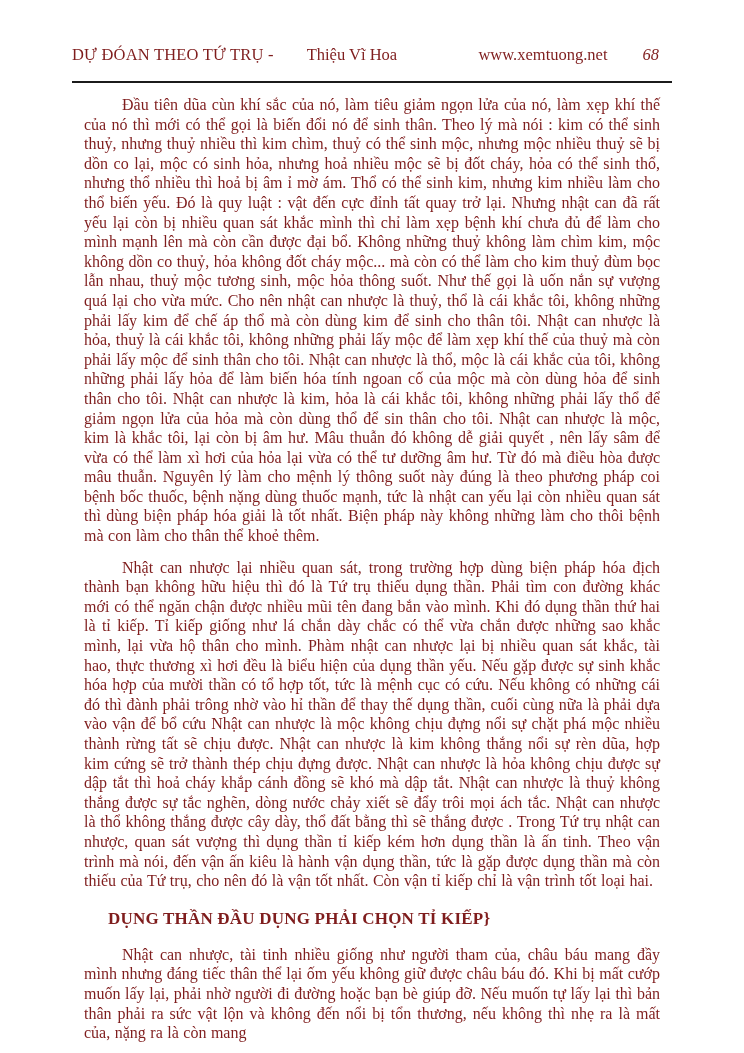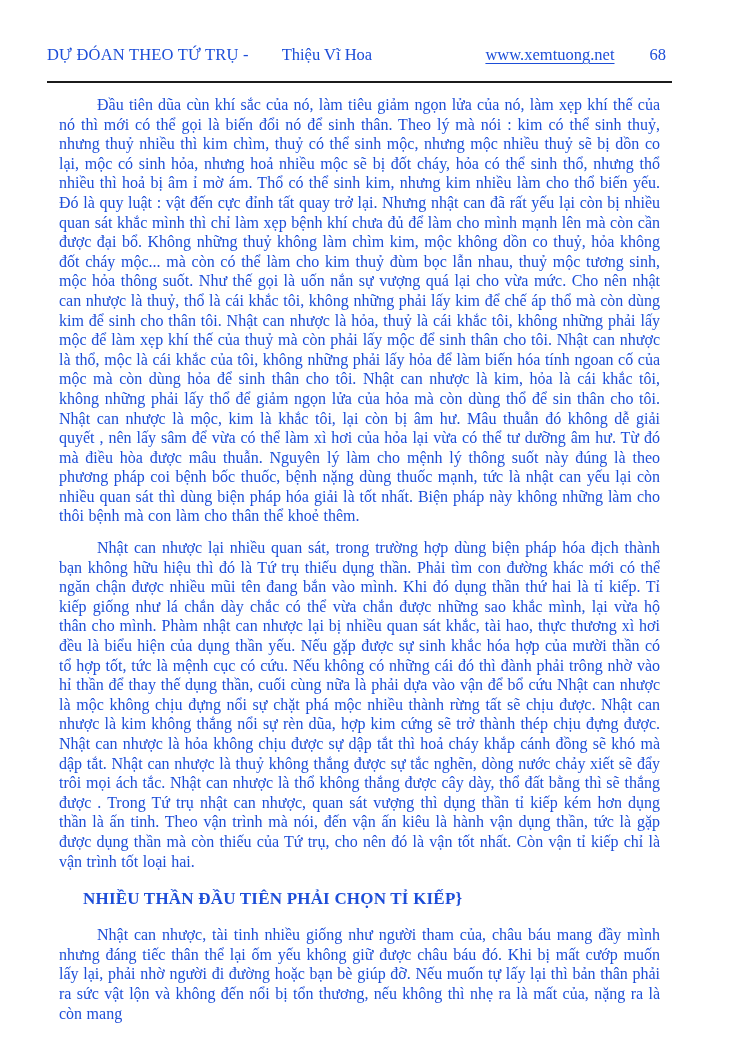--- a/index.html
+++ b/index.html
@@ -5,43 +5,42 @@
   html, body {
     margin: 0;
     padding: 0;
     background: #ffffff;
   }
   .page {
     position: relative;
     width: 744px;
     height: 1053px;
     background: #ffffff;
-    color: #1d4ed8;
+    color: #7f1d1d;
     font-family: "Liberation Serif", "DejaVu Serif", serif;
     box-sizing: border-box;
-    padding: 44px 72px 0 47px;
+    padding: 44px 72px 0 72px;
     overflow: hidden;
   }
   .page-header {
     display: flex;
     align-items: baseline;
     font-size: 16.5px;
     line-height: 22px;
     white-space: nowrap;
   }
   .book-title { letter-spacing: 0.2px; }
   .author { margin-left: 33px; text-align: right; }
   .website {
     margin-left: auto;
     margin-right: 35px;
-    text-decoration: underline;
     text-underline-offset: 3px;
     cursor: pointer;
   }
-  .page-num { margin-right: 6px; }
+  .page-num { margin-right: 13px; font-style: italic; }
   .header-rule {
     height: 2px;
     background: #1b1b1b;
     margin: 15px 0 6px 0;
   }
   .body-text p {
     margin: 12px;
     text-align: justify;
     text-indent: 38px;
     font-size: 16px;
@@ -72,20 +71,20 @@
 
   <div class="header-rule"></div>
 
   <main class="body-text">
 
     <p>Đầu tiên dũa cùn khí sắc của nó, làm tiêu giảm ngọn lửa của nó, làm xẹp khí thế của nó thì mới có thể gọi là biến đổi nó để sinh thân. Theo lý mà nói : kim có thể sinh thuỷ, nhưng thuỷ nhiều thì kim chìm, thuỷ có thể sinh mộc, nhưng mộc nhiều thuỷ sẽ bị dồn co lại, mộc có sinh hỏa, nhưng hoả nhiều mộc sẽ bị đốt cháy, hỏa có thể sinh thổ, nhưng thổ nhiều thì hoả bị âm ỉ mờ ám. Thổ có thể sinh kim, nhưng kim nhiều làm cho thổ biến yếu. Đó là quy luật : vật đến cực đỉnh tất quay trở lại. Nhưng nhật can đã rất yếu lại còn bị nhiều quan sát khắc mình thì chỉ làm xẹp bệnh khí chưa đủ để làm cho mình mạnh lên mà còn cần được đại bổ. Không những thuỷ không làm chìm kim, mộc không dồn co thuỷ, hỏa không đốt cháy mộc... mà còn có thể làm cho kim thuỷ đùm bọc lẫn nhau, thuỷ mộc tương sinh, mộc hỏa thông suốt. Như thế gọi là uốn nắn sự vượng quá lại cho vừa mức. Cho nên nhật can nhược là thuỷ, thổ là cái khắc tôi, không những phải lấy kim để chế áp thổ mà còn dùng kim để sinh cho thân tôi. Nhật can nhược là hỏa, thuỷ là cái khắc tôi, không những phải lấy mộc để làm xẹp khí thế của thuỷ mà còn phải lấy mộc để sinh thân cho tôi. Nhật can nhược là thổ, mộc là cái khắc của tôi, không những phải lấy hỏa để làm biến hóa tính ngoan cố của mộc mà còn dùng hỏa để sinh thân cho tôi. Nhật can nhược là kim, hỏa là cái khắc tôi, không những phải lấy thổ để giảm ngọn lửa của hỏa mà còn dùng thổ để sin thân cho tôi. Nhật can nhược là mộc, kim là khắc tôi, lại còn bị âm hư. Mâu thuẫn đó không dễ giải quyết , nên lấy sâm để vừa có thể làm xì hơi của hỏa lại vừa có thể tư dưỡng âm hư. Từ đó mà điều hòa được mâu thuẫn. Nguyên lý làm cho mệnh lý thông suốt này đúng là theo phương pháp coi bệnh bốc thuốc, bệnh nặng dùng thuốc mạnh, tức là nhật can yếu lại còn nhiều quan sát thì dùng biện pháp hóa giải là tốt nhất. Biện pháp này không những làm cho thôi bệnh mà con làm cho thân thể khoẻ thêm.</p>
 
     <p>Nhật can nhược lại nhiều quan sát, trong trường hợp dùng biện pháp hóa địch thành bạn không hữu hiệu thì đó là Tứ trụ thiếu dụng thần. Phải tìm con đường khác mới có thể ngăn chận được nhiều mũi tên đang bắn vào mình. Khi đó dụng thần thứ hai là tỉ kiếp. Tỉ kiếp giống như lá chắn dày chắc có thể vừa chắn được những sao khắc mình, lại vừa hộ thân cho mình. Phàm nhật can nhược lại bị nhiều quan sát khắc, tài hao, thực thương xì hơi đều là biểu hiện của dụng thần yếu. Nếu gặp được sự sinh khắc hóa hợp của mười thần có tổ hợp tốt, tức là mệnh cục có cứu. Nếu không có những cái đó thì đành phải trông nhờ vào hỉ thần để thay thế dụng thần, cuối cùng nữa là phải dựa vào vận để bổ cứu Nhật can nhược là mộc không chịu đựng nổi sự chặt phá mộc nhiều thành rừng tất sẽ chịu được. Nhật can nhược là kim không thắng nổi sự rèn dũa, hợp kim cứng sẽ trở thành thép chịu đựng được. Nhật can nhược là hỏa không chịu được sự dập tắt thì hoả cháy khắp cánh đồng sẽ khó mà dập tắt. Nhật can nhược là thuỷ không thắng được sự tắc nghẽn, dòng nước chảy xiết sẽ đẩy trôi mọi ách tắc. Nhật can nhược là thổ không thắng được cây dày, thổ đất bằng thì sẽ thắng được . Trong Tứ trụ nhật can nhược, quan sát vượng thì dụng thần tỉ kiếp kém hơn dụng thần là ấn tinh. Theo vận trình mà nói, đến vận ấn kiêu là hành vận dụng thần, tức là gặp được dụng thần mà còn thiếu của Tứ trụ, cho nên đó là vận tốt nhất. Còn vận tỉ kiếp chỉ là vận trình tốt loại hai.</p>
 
     <h2 class="section-heading">
-      <span class="h-line">NHIỀU THẦN ĐẦU TIÊN PHẢI CHỌN TỈ KIẾP}</span>
+      <span class="h-line">DỤNG THẦN ĐẦU DỤNG PHẢI CHỌN TỈ KIẾP}</span>
     </h2>
 
     <p>Nhật can nhược, tài tinh nhiều giống như người tham của, châu báu mang đầy mình nhưng đáng tiếc thân thể lại ốm yếu không giữ được châu báu đó. Khi bị mất cướp muốn lấy lại, phải nhờ người đi đường hoặc bạn bè giúp đỡ. Nếu muốn tự lấy lại thì bản thân phải ra sức vật lộn và không đến nổi bị tổn thương, nếu không thì nhẹ ra là mất của, nặng ra là còn mang</p>
 
   </main>
 
 </div>
 
 </body></html>

